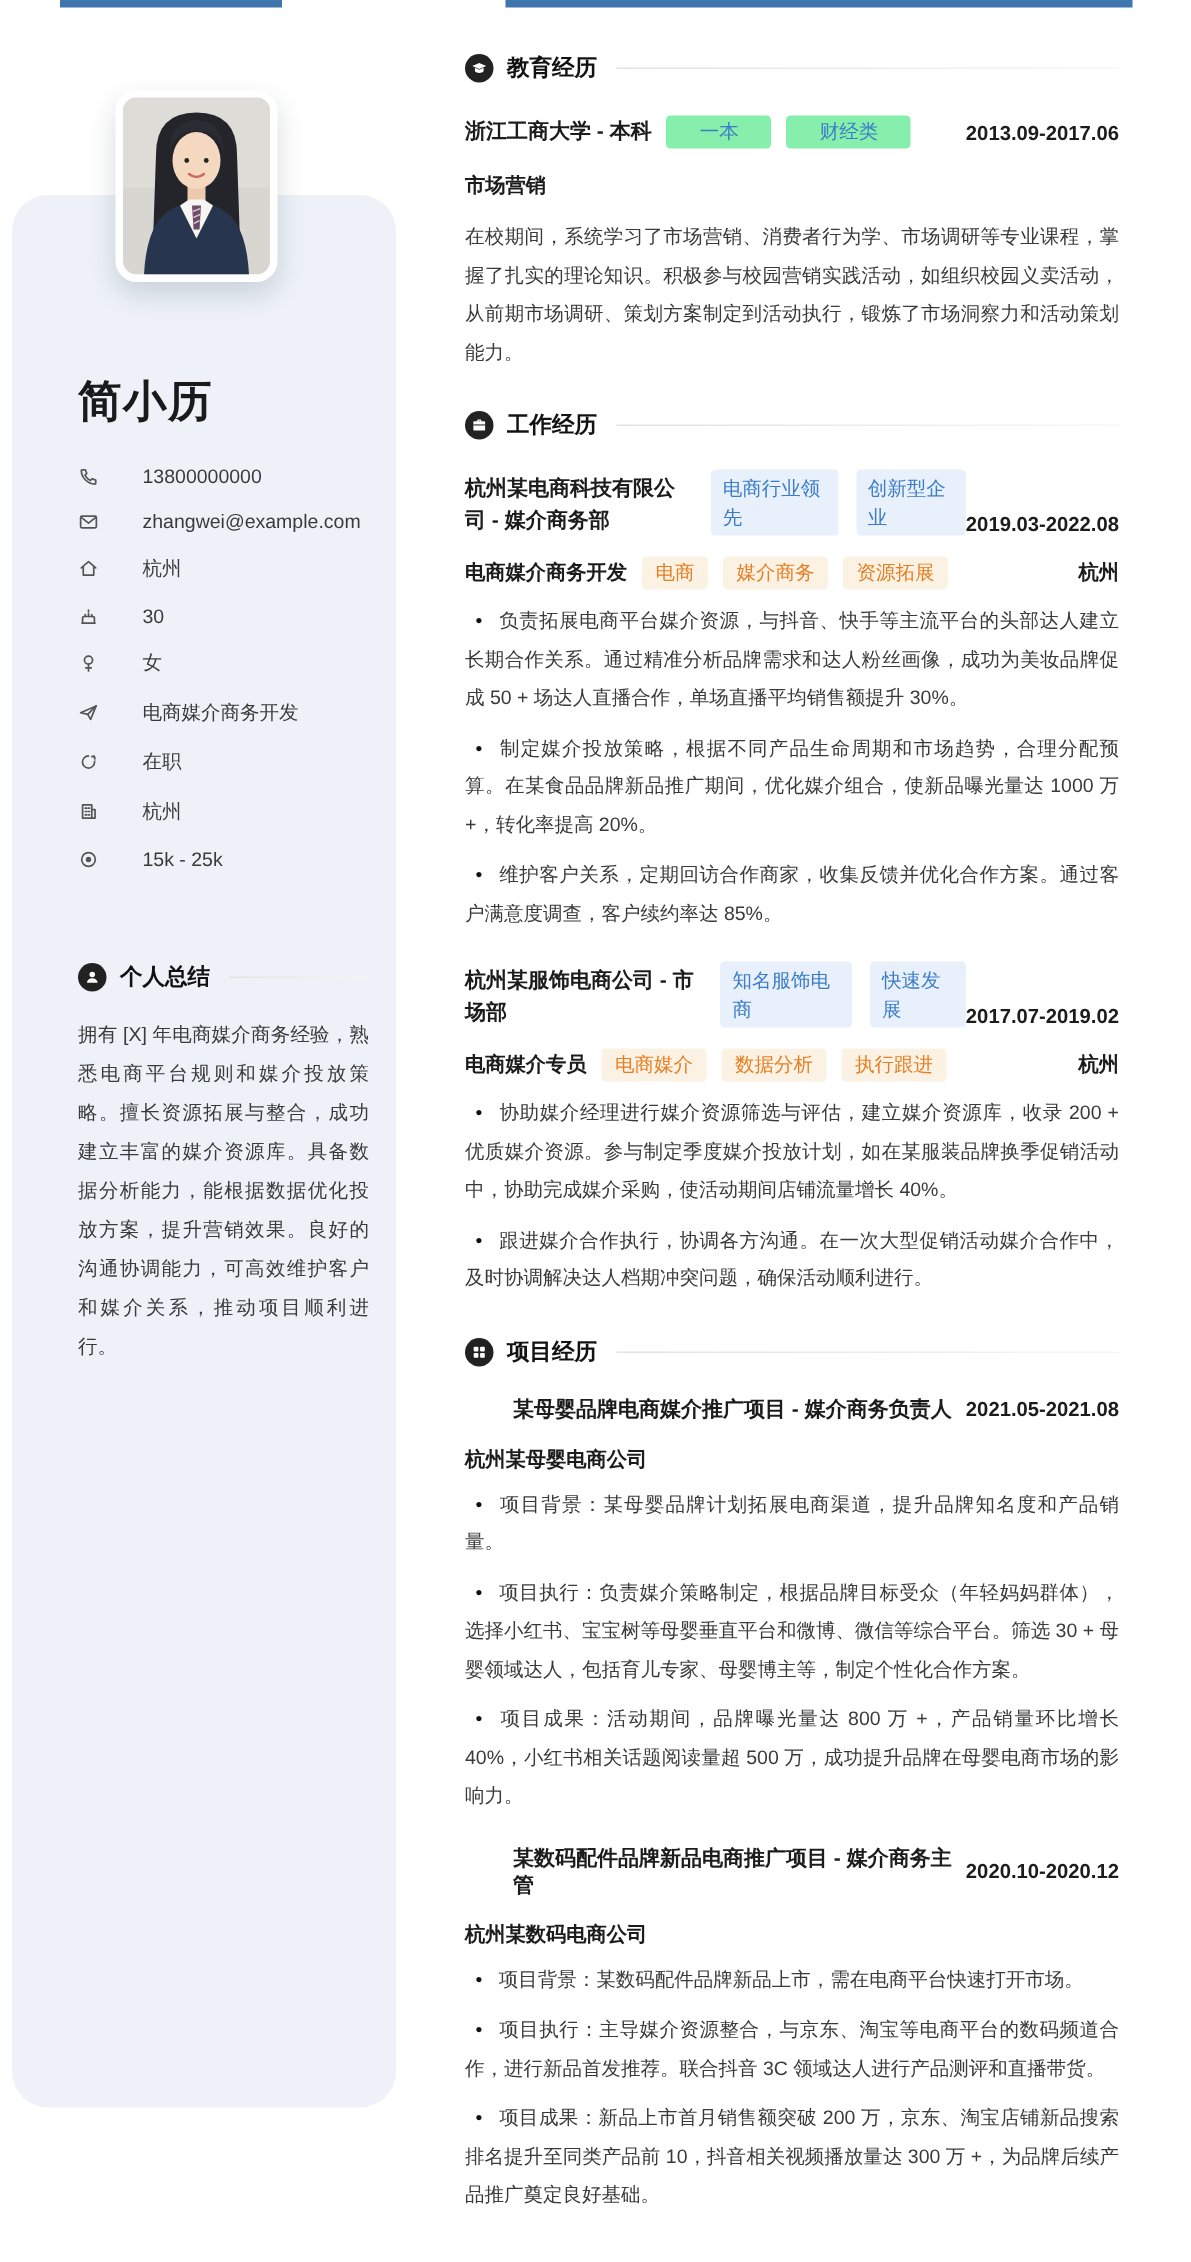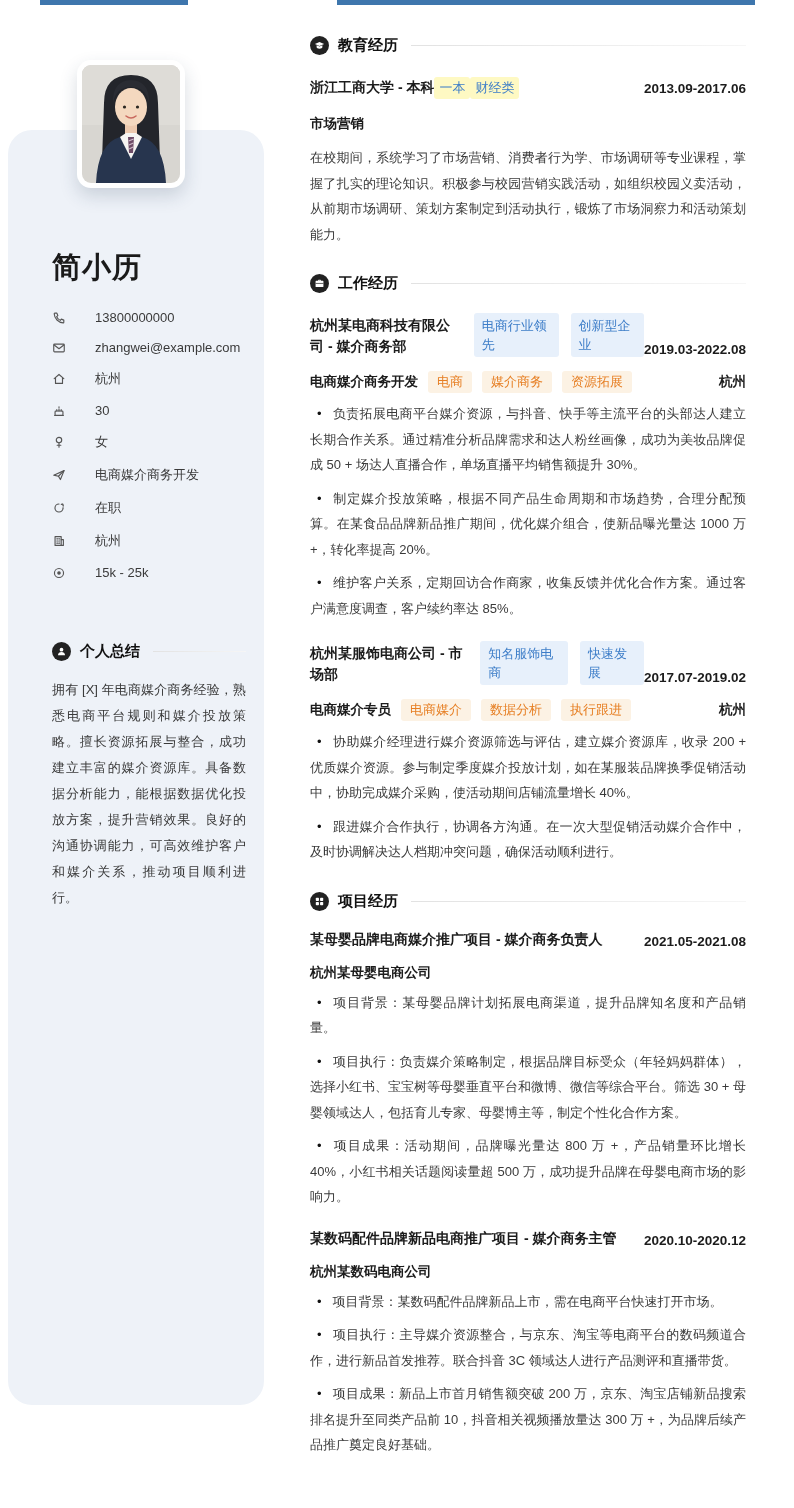--- a/index.html
+++ b/index.html
@@ -35,39 +35,39 @@
   .sec-title{font-size:15px;font-weight:bold;color:#111;white-space:nowrap;}
   .sec-rule{flex:1;height:1px;background:linear-gradient(to right,#e2e2e2,#f6f6f6);margin-left:4px;}
 
   
   .main{position:absolute;left:310px;top:36px;width:436px;}
   .section{margin-bottom:0;}
   .mt{margin-top:27px;}
 
   .edu-row{display:flex;align-items:center;margin-top:22px;}
   .bold-sm{font-size:14px;font-weight:bold;color:#1c1c1c;}
-  .tag-blue{background:#fef9c3;color:#3d7dc8;font-size:13px;border-radius:3px;
-    padding:2px 5px;white-space:nowrap;}
+  .tag-blue{background:#86efac;color:#3d7dc8;font-size:13px;border-radius:3px;
+    padding:2px 22px;margin-left:10px;white-space:nowrap;}
   .date{margin-left:auto;font-size:13.5px;font-weight:bold;color:#1c1c1c;white-space:nowrap;}
   .major{font-size:13.5px;font-weight:bold;color:#1c1c1c;margin-top:16px;}
   .para{font-size:13px;line-height:25.5px;color:#3a3a3a;margin-top:12px;text-align:justify;}
 
   .job-head{display:flex;align-items:flex-end;margin-top:20px;}
   .job-company{font-size:14px;font-weight:bold;color:#1c1c1c;line-height:21px;width:172px;}
   .tagbox-blue{background:#e7f0fb;color:#3d7dc8;font-size:13px;line-height:19px;
     border-radius:3px;padding:3px 8px;margin-left:12px;max-width:74px;}
   .role-row{display:flex;align-items:center;margin-top:14px;}
   .role{font-size:13.5px;font-weight:bold;color:#1c1c1c;white-space:nowrap;}
   .tag-orange{background:#fcf2e4;color:#e67e22;font-size:13px;border-radius:3px;
     padding:2px 9px;margin-left:10px;white-space:nowrap;}
   .loc{margin-left:auto;font-size:13.5px;font-weight:bold;color:#1c1c1c;}
   .bullet{font-size:13px;line-height:25.5px;color:#3a3a3a;margin:8px 0 0 0;text-align:justify;}
   .bullet::before{content:"•";color:#111;margin:0 11px 0 7px;}
 
-  .proj-head{display:flex;align-items:flex-end;margin-top:20px;}
+  .proj-head{display:flex;align-items:center;margin-top:20px;margin-left:32px;}
   .proj-name{font-size:14px;font-weight:bold;color:#1c1c1c;}
   .proj-co{font-size:13.5px;font-weight:bold;color:#1c1c1c;margin-top:15px;}
 </style>
 </head>
 <body>
 
 <div class="page">
 
   <div class="topbar left"></div>
   <div class="topbar right"></div>

